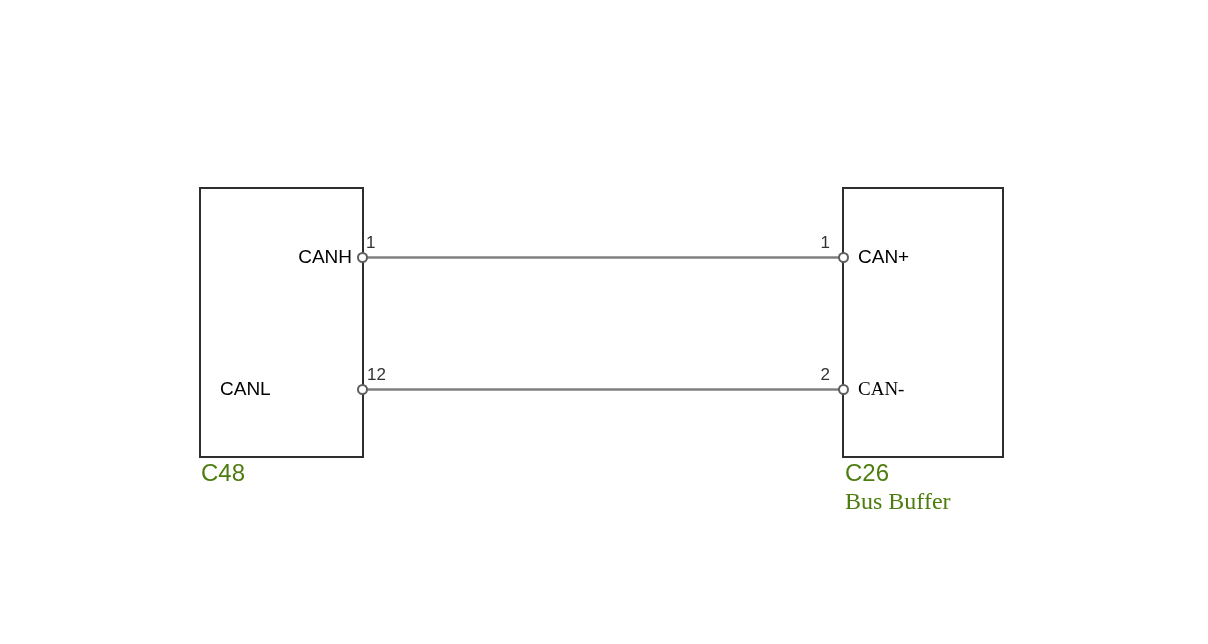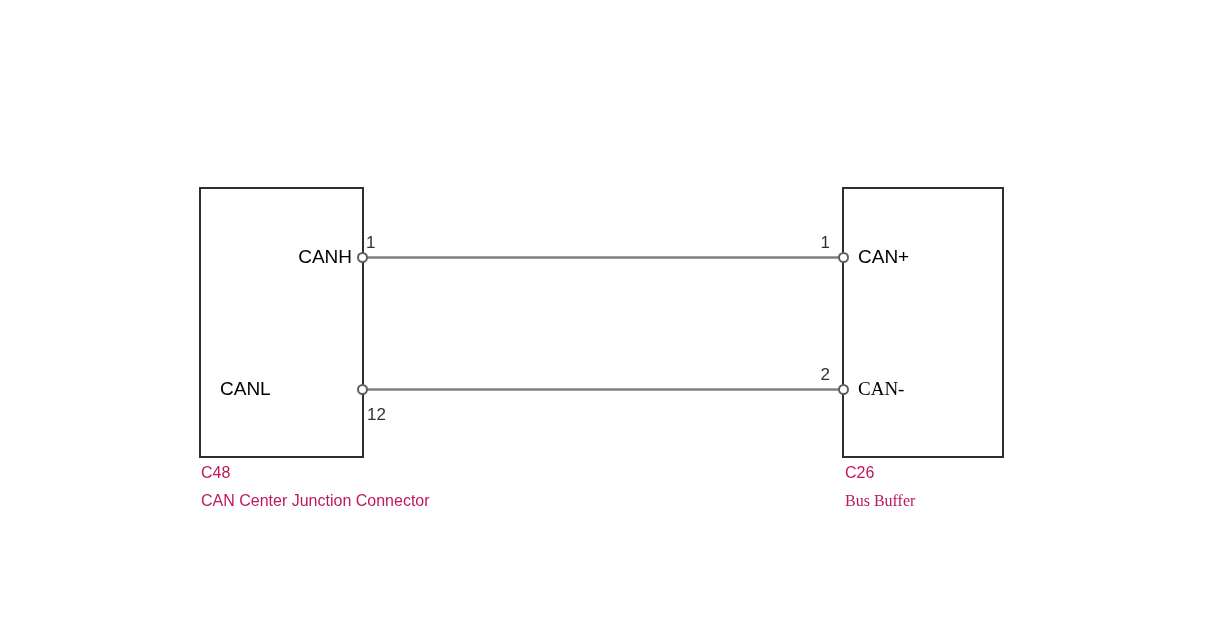--- a/index.html
+++ b/index.html
@@ -65,30 +65,30 @@
   .lbl-canm { left: 858px; top: 378px; font-family: Liberation Serif, serif; }
 
   .pin-number {
     position: absolute;
     font-size: 17px;
     line-height: 19px;
     white-space: nowrap;
     color: #323232;
   }
   .num-l1  { left: 366px; top: 233px; }
-  .num-l12 { left: 367px; top: 365px; margin-top: 40px; }
+  .num-l12 { left: 367px; top: 365px; }
   .num-r1  { left: 780px; top: 233px; width: 50px; text-align: right; }
   .num-r2  { left: 780px; top: 365px; width: 50px; text-align: right; }
 
   .caption {
     position: absolute;
-    font-size: 16px;
+    font-size: 24px;
     line-height: 24px;
     white-space: nowrap;
-    color: #be185d;
+    color: #4d7c0f;
   }
   .cap-c48-id   { left: 201px; top: 461px; }
   .cap-c48-name { left: 201px; top: 489px; }
   .cap-c26-id   { left: 845px; top: 461px; }
   .cap-c26-name { left: 845px; top: 489px; font-family: Liberation Serif, serif; }
 </style>
 </head>
 <body>
 
 <div class="canvas">
@@ -108,17 +108,16 @@
   <div class="pin-label lbl-canl">CANL</div>
   <div class="pin-label lbl-canp">CAN+</div>
   <div class="pin-label lbl-canm">CAN-</div>
 
   <div class="pin-number num-l1">1</div>
   <div class="pin-number num-l12">12</div>
   <div class="pin-number num-r1">1</div>
   <div class="pin-number num-r2">2</div>
 
   <div class="caption cap-c48-id">C48</div>
-  <div class="caption cap-c48-name">CAN Center Junction Connector</div>
   <div class="caption cap-c26-id">C26</div>
   <div class="caption cap-c26-name">Bus Buffer</div>
 
 </div>
 
 </body></html>

